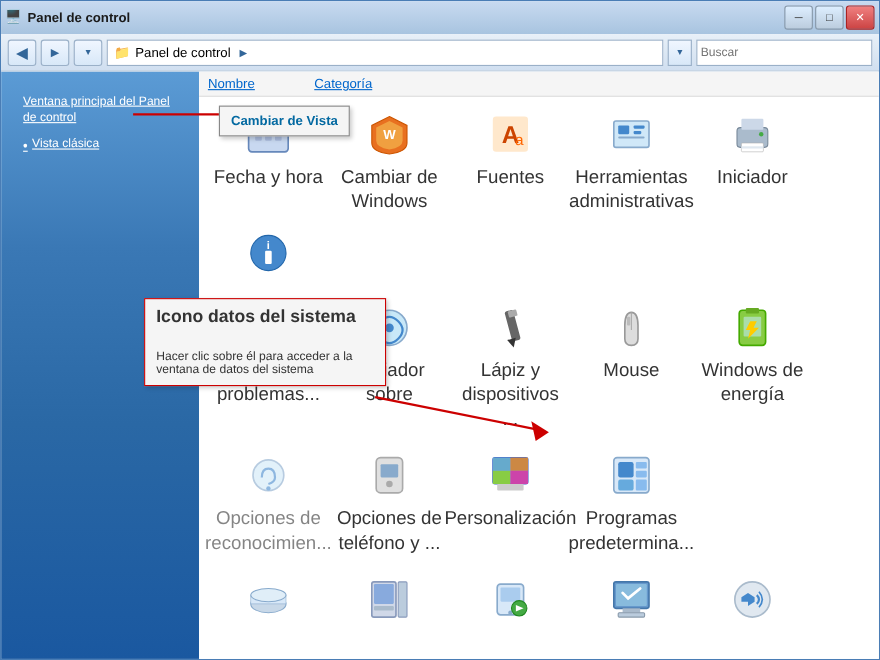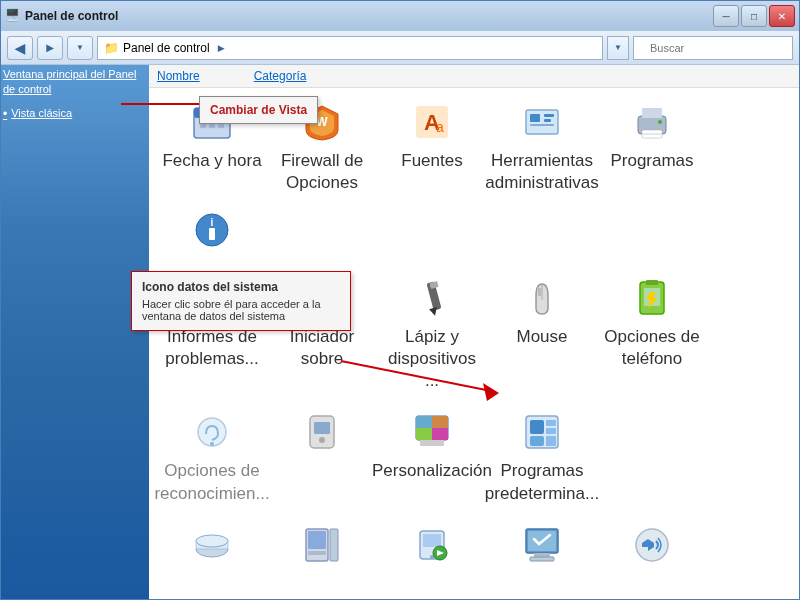--- a/index.html
+++ b/index.html
@@ -128,21 +128,21 @@
       color: #336699;
     }
 
     .search-field {
       width: 160px;
       height: 24px;
       border: 1px solid #9ab0c8;
       background: #fff;
       display: flex;
       align-items: center;
-      padding: 0 16px;
+      padding: 0 3px;
       gap: 20px;
     }
 
     .search-input {
       border: none;
       outline: none;
       font-size: 11px;
       color: #999;
       flex: 1;
       background: transparent;
@@ -156,25 +156,25 @@
 
     
     .main-area {
       flex: 1;
       display: flex;
       overflow: hidden;
     }
 
     
     .sidebar {
-      width: 148px;
+      width: 180px;
       background: linear-gradient(to bottom, #5b9bd5 0%, #3a78b5 30%, #2a68a5 60%, #1a58a0 100%);
       display: flex;
       flex-direction: column;
-      padding: 2px;
+      padding: 20px;
       flex-shrink: 0;
     }
 
     .sidebar-link {
       color: #fff;
       font-size: 11px;
       text-decoration: underline;
       cursor: pointer;
       margin-bottom: 8px;
       line-height: 1.4;
@@ -274,21 +274,21 @@
     
     .tooltip-cambiar {
       position: absolute;
       left: 198px;
       top: 95px;
       background: #f5f5f5;
       border: 1px solid #888;
       padding: 6px 10px;
       font-size: 12px;
       font-weight: bold;
-      color: #b91c1c;
+      color: #0369a1;
       white-space: nowrap;
       z-index: 10;
       box-shadow: 2px 2px 4px rgba(0,0,0,0.2);
     }
 
     
     .tooltip-icono {
       position: absolute;
       left: 130px;
       top: 270px;
@@ -297,22 +297,22 @@
       padding: 8px 10px;
       font-size: 11px;
       color: #333;
       width: 220px;
       z-index: 10;
       box-shadow: 2px 2px 4px rgba(0,0,0,0.2);
     }
 
     .tooltip-icono .tooltip-title {
       font-weight: bold;
-      font-size: 12px;
-      margin-bottom: 4px;
+      font-size: 16px;
+      margin-bottom: 20px;
     }
   </style>
 </head>
 <body>
 
 <div class="window" style="position:relative;">
 
   <div class="title-bar">
     <div class="title-bar-left">
       <span class="title-bar-icon">🖥️</span>
@@ -378,21 +378,21 @@
           </div>
 
           <div class="icon-item">
             <div class="icon-img">
               <svg width="40" height="40" viewBox="0 0 40 40">
                 <path d="M20 4 L36 12 L36 28 Q36 36 20 38 Q4 36 4 28 L4 12 Z" fill="#e87020" stroke="#cc5500" stroke-width="1"></path>
                 <path d="M20 8 L32 14 L32 26 Q32 32 20 34 Q8 32 8 26 L8 14 Z" fill="#f0a040"></path>
                 <text x="20" y="24" text-anchor="middle" font-size="12" fill="#fff" font-weight="bold">W</text>
               </svg>
             </div>
-            <span class="icon-label">Firewall de Opciones</span>
+            <span class="icon-label">Cambiar de Windows</span>
           </div>
 
           <div class="icon-item">
             <div class="icon-img">
               <svg width="40" height="40" viewBox="0 0 40 40">
                 <rect x="4" y="4" width="32" height="32" rx="3" fill="#ffe8cc"></rect>
                 <text x="20" y="28" text-anchor="middle" font-size="22" fill="#cc4400" font-weight="bold">A</text>
                 <text x="28" y="30" text-anchor="middle" font-size="14" fill="#ff6600">a</text>
               </svg>
             </div>
@@ -415,21 +415,21 @@
           <div class="icon-item">
             <div class="icon-img">
               <svg width="40" height="40" viewBox="0 0 40 40">
                 <rect x="6" y="14" width="28" height="18" rx="3" fill="#aabbcc" stroke="#778899" stroke-width="1"></rect>
                 <rect x="10" y="6" width="20" height="10" rx="1" fill="#ccd8e8"></rect>
                 <rect x="10" y="28" width="20" height="8" rx="1" fill="#fff" stroke="#aaa" stroke-width="0.5"></rect>
                 <circle cx="28" cy="20" r="2" fill="#44aa44"></circle>
                 <rect x="10" y="31" width="20" height="2" fill="#e0e8f0"></rect>
               </svg>
             </div>
-            <span class="icon-label">Programas</span>
+            <span class="icon-label">Iniciador</span>
           </div>
 
           <div class="icon-item">
             <div class="icon-img">
               <svg width="40" height="40" viewBox="0 0 40 40">
                 <circle cx="20" cy="20" r="16" fill="#4488cc" stroke="#2266aa" stroke-width="1"></circle>
                 <text x="20" y="16" text-anchor="middle" font-size="10" fill="#fff" font-weight="bold">i</text>
                 <rect x="17" y="18" width="6" height="12" rx="1" fill="#fff"></rect>
               </svg>
             </div>
@@ -484,21 +484,21 @@
 
           <div class="icon-item">
             <div class="icon-img">
               <svg width="40" height="40" viewBox="0 0 40 40">
                 <rect x="8" y="4" width="24" height="32" rx="3" fill="#88cc44" stroke="#44aa00" stroke-width="1.5"></rect>
                 <rect x="14" y="2" width="12" height="5" rx="1" fill="#66aa22"></rect>
                 <rect x="12" y="10" width="16" height="18" rx="1" fill="#aaddaa"></rect>
                 <path d="M18 14 L14 22 L18 22 L16 30 L26 20 L21 20 L24 14 Z" fill="#ffcc00"></path>
               </svg>
             </div>
-            <span class="icon-label">Opciones de teléfono</span>
+            <span class="icon-label">Windows de energía</span>
           </div>
         </div>
 
         <div class="icons-row">
 
           <div class="icon-item" style="opacity:0.6;">
             <div class="icon-img">
               <svg width="40" height="40" viewBox="0 0 40 40">
                 <circle cx="20" cy="20" r="14" fill="#d0e8f8" stroke="#88aacc" stroke-width="1.5"></circle>
                 <path d="M14 22 Q14 14 20 14 Q26 14 26 22 Q26 26 20 28" fill="none" stroke="#4488cc" stroke-width="2"></path>
@@ -509,20 +509,21 @@
           </div>
 
           <div class="icon-item">
             <div class="icon-img">
               <svg width="40" height="40" viewBox="0 0 40 40">
                 <rect x="8" y="4" width="24" height="32" rx="4" fill="#e0e0e0" stroke="#aaa" stroke-width="1.5"></rect>
                 <rect x="12" y="10" width="16" height="12" rx="1" fill="#88aacc"></rect>
                 <circle cx="20" cy="28" r="3" fill="#aaa"></circle>
               </svg>
             </div>
+            <span class="icon-label">Opciones de teléfono y ...</span>
           </div>
 
           <div class="icon-item">
             <div class="icon-img">
               <svg width="40" height="40" viewBox="0 0 40 40">
                 <rect x="4" y="4" width="32" height="24" rx="2" fill="#88aaee" stroke="#4466cc" stroke-width="1"></rect>
                 <rect x="4" y="4" width="16" height="12" fill="#66aacc"></rect>
                 <rect x="20" y="4" width="16" height="12" fill="#cc8844"></rect>
                 <rect x="4" y="16" width="16" height="12" fill="#88cc44"></rect>
                 <rect x="20" y="16" width="16" height="12" fill="#cc44aa"></rect>

